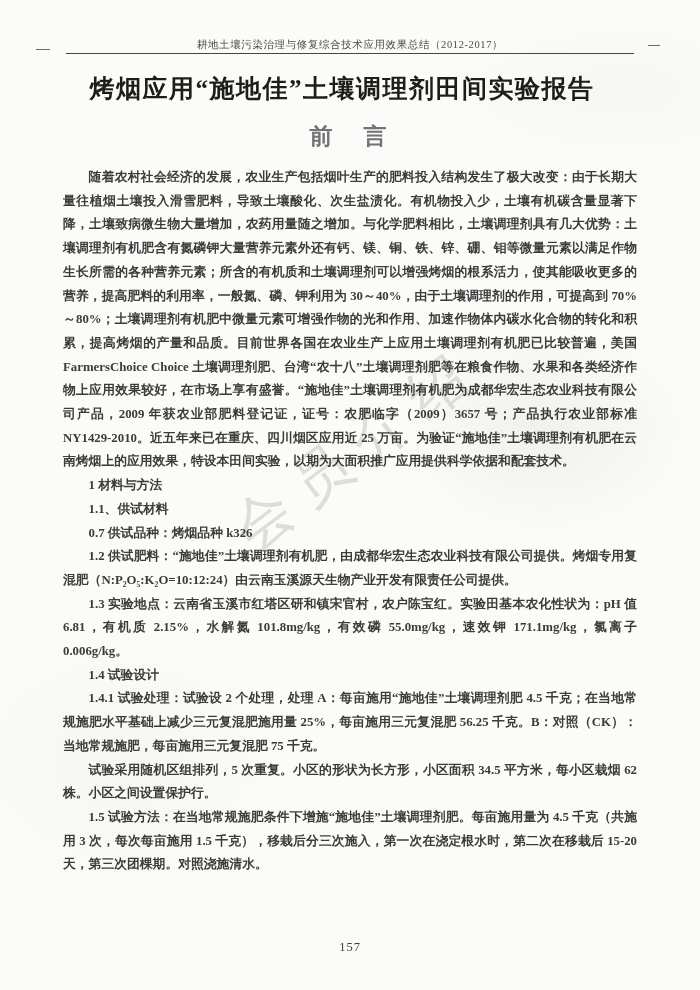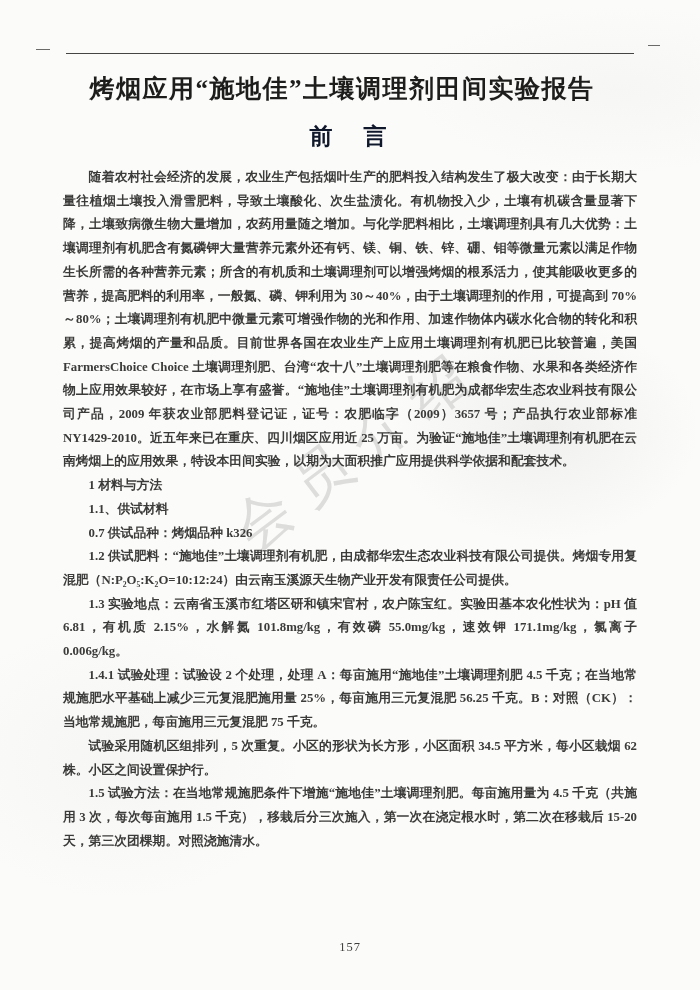--- a/index.html
+++ b/index.html
@@ -37,21 +37,21 @@
   .doc-title{
     position:absolute;top:72px;left:0;right:16px;
     text-align:center;
     font-size:25px;font-weight:bold;letter-spacing:1.5px;
     color:#1d1d1b;
   }
   .section-heading{
     position:absolute;top:121px;left:0;right:0;
     text-align:center;
     font-size:23px;font-weight:bold;letter-spacing:4px;
-    color:#0f172a;
+    color:#737373;
   }
   .watermark{
     position:absolute;
     left:240px;top:498px;
     font-size:58px;letter-spacing:15px;
     color:#d6d6d4;opacity:0.8;
     transform:rotate(-37deg);
     transform-origin:0 50%;
     white-space:nowrap;
     z-index:0;
@@ -71,39 +71,41 @@
     text-align:center;
     font-size:12.5px;letter-spacing:1px;
     color:#3f3f3d;
   }
 </style>
 </head>
 <body>
 
 <div class="page">
 
+  <div class="running-header">耕地土壤污染治理与修复综合技术应用效果总结（2012-2017）</div>
 
   <div class="edge-tick left"></div>
   <div class="edge-tick right"></div>
 
   <div class="header-rule"></div>
 
   <div class="doc-title">烤烟应用“施地佳”土壤调理剂田间实验报告</div>
 
   <div class="section-heading">前　言</div>
 
   <div class="watermark">会员介绍</div>
 
   <div class="body-text">
       <p>随着农村社会经济的发展，农业生产包括烟叶生产的肥料投入结构发生了极大改变：由于长期大量往植烟土壤投入滑雪肥料，导致土壤酸化、次生盐渍化。有机物投入少，土壤有机碳含量显著下降，土壤致病微生物大量增加，农药用量随之增加。与化学肥料相比，土壤调理剂具有几大优势：土壤调理剂有机肥含有氮磷钾大量营养元素外还有钙、镁、铜、铁、锌、硼、钼等微量元素以满足作物生长所需的各种营养元素；所含的有机质和土壤调理剂可以增强烤烟的根系活力，使其能吸收更多的营养，提高肥料的利用率，一般氮、磷、钾利用为 30～40%，由于土壤调理剂的作用，可提高到 70%～80%；土壤调理剂有机肥中微量元素可增强作物的光和作用、加速作物体内碳水化合物的转化和积累，提高烤烟的产量和品质。目前世界各国在农业生产上应用土壤调理剂有机肥已比较普遍，美国 FarmersChoice Choice 土壤调理剂肥、台湾“农十八”土壤调理剂肥等在粮食作物、水果和各类经济作物上应用效果较好，在市场上享有盛誉。“施地佳”土壤调理剂有机肥为成都华宏生态农业科技有限公司产品，2009 年获农业部肥料登记证，证号：农肥临字（2009）3657 号；产品执行农业部标准 NY1429-2010。近五年来已在重庆、四川烟区应用近 25 万亩。为验证“施地佳”土壤调理剂有机肥在云南烤烟上的应用效果，特设本田间实验，以期为大面积推广应用提供科学依据和配套技术。</p>
       <p>1 材料与方法</p>
       <p>1.1、供试材料</p>
       <p>0.7 供试品种：烤烟品种 k326</p>
       <p>1.2 供试肥料：“施地佳”土壤调理剂有机肥，由成都华宏生态农业科技有限公司提供。烤烟专用复混肥（N:P₂O₅:K₂O=10:12:24）由云南玉溪源天生物产业开发有限责任公司提供。</p>
       <p>1.3 实验地点：云南省玉溪市红塔区研和镇宋官村，农户陈宝红。实验田基本农化性状为：pH 值 6.81，有机质 2.15%，水解氮 101.8mg/kg，有效磷 55.0mg/kg，速效钾 171.1mg/kg，氯离子 0.006g/kg。</p>
+      <p>1.4 试验设计</p>
       <p>1.4.1 试验处理：试验设 2 个处理，处理 A：每亩施用“施地佳”土壤调理剂肥 4.5 千克；在当地常规施肥水平基础上减少三元复混肥施用量 25%，每亩施用三元复混肥 56.25 千克。B：对照（CK）：当地常规施肥，每亩施用三元复混肥 75 千克。</p>
       <p>试验采用随机区组排列，5 次重复。小区的形状为长方形，小区面积 34.5 平方米，每小区栽烟 62 株。小区之间设置保护行。</p>
       <p>1.5 试验方法：在当地常规施肥条件下增施“施地佳”土壤调理剂肥。每亩施用量为 4.5 千克（共施用 3 次，每次每亩施用 1.5 千克），移栽后分三次施入，第一次在浇定根水时，第二次在移栽后 15-20 天，第三次团棵期。对照浇施清水。</p>
     </div>
 
   <div class="page-number">157</div>
 
 </div>
 
 </body></html>

